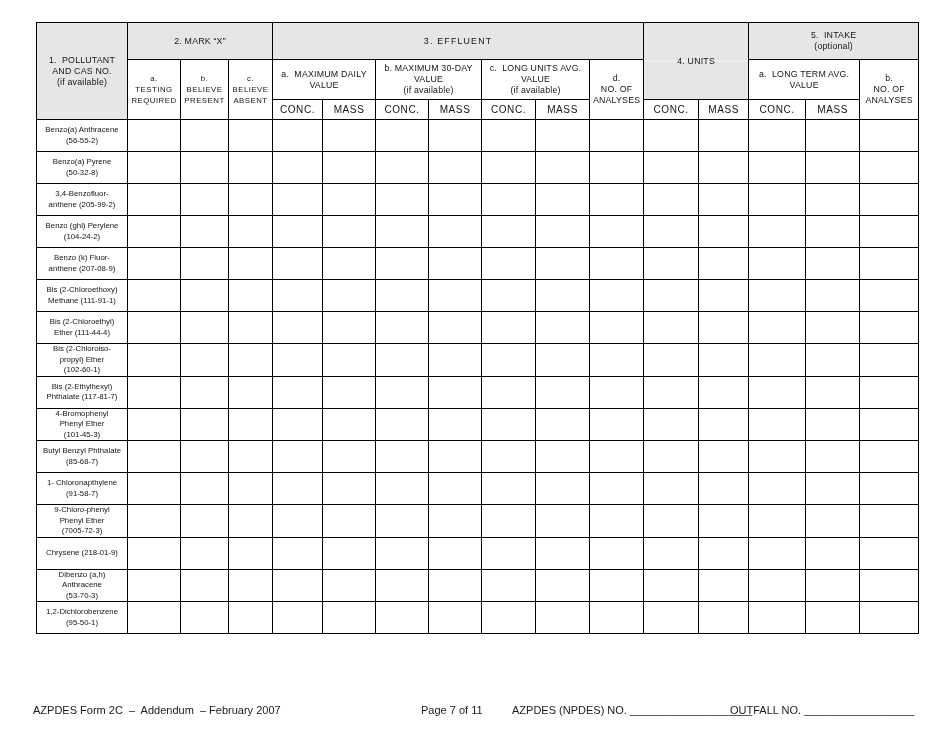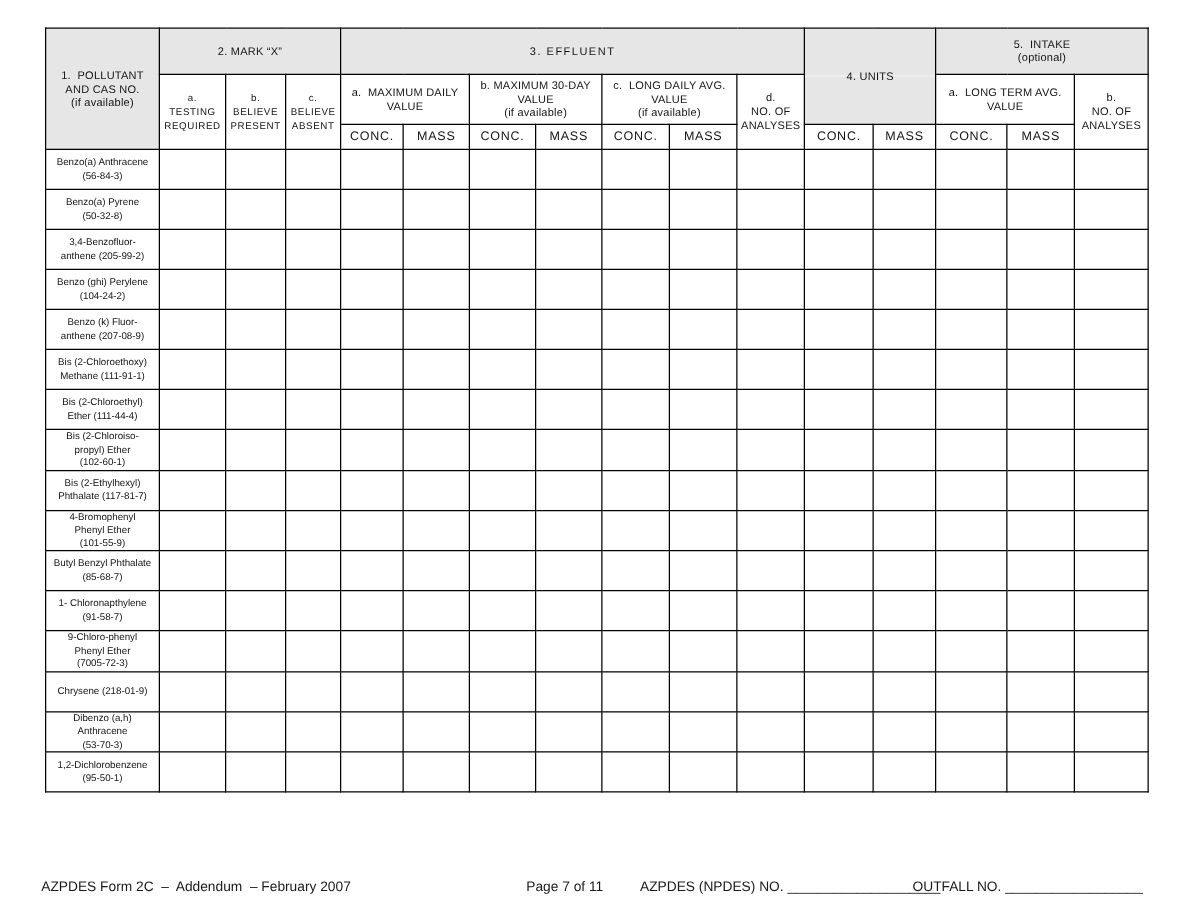--- a/index.html
+++ b/index.html
@@ -95,21 +95,21 @@
       <td colspan="2" class="lbl">
         <span class="ln">a.  MAXIMUM DAILY</span>
         <span class="ln">VALUE</span>
       </td>
       <td colspan="2" class="lbl">
         <span class="ln">b. MAXIMUM 30-DAY</span>
         <span class="ln">VALUE</span>
         <span class="ln">(if available)</span>
       </td>
       <td colspan="2" class="lbl">
-        <span class="ln">c.  LONG DAILY AVG.</span>
+        <span class="ln">c.  LONG UNITS AVG.</span>
         <span class="ln">VALUE</span>
         <span class="ln">(if available)</span>
       </td>
       <td rowspan="2" class="lbl">
         <span class="ln">d.</span>
         <span class="ln">NO. OF</span>
         <span class="ln">ANALYSES</span>
       </td>
       <td colspan="2" class="lbl">
         <span class="ln">a.  LONG TERM AVG.</span>
@@ -131,21 +131,21 @@
       <td class="cm">CONC.</td>
       <td class="cm">MASS</td>
       <td class="cm">CONC.</td>
       <td class="cm">MASS</td>
     </tr>
   </thead>
   <tbody id="rows">
       <tr class="body-row">
         <td class="pollutant-cell">
           <span class="ln">Benzo(a) Anthracene</span>
-          <span class="ln">(56-84-3)</span>
+          <span class="ln">(56-55-2)</span>
         </td>
         <td></td>
         <td></td>
         <td></td>
         <td></td>
         <td></td>
         <td></td>
         <td></td>
         <td></td>
         <td></td>
@@ -322,21 +322,21 @@
         <td></td>
         <td></td>
         <td></td>
         <td></td>
         <td></td>
       </tr>
       <tr class="body-row">
         <td class="pollutant-cell">
           <span class="ln">4-Bromophenyl</span>
           <span class="ln">Phenyl Ether</span>
-          <span class="ln">(101-55-9)</span>
+          <span class="ln">(101-45-3)</span>
         </td>
         <td></td>
         <td></td>
         <td></td>
         <td></td>
         <td></td>
         <td></td>
         <td></td>
         <td></td>
         <td></td>

